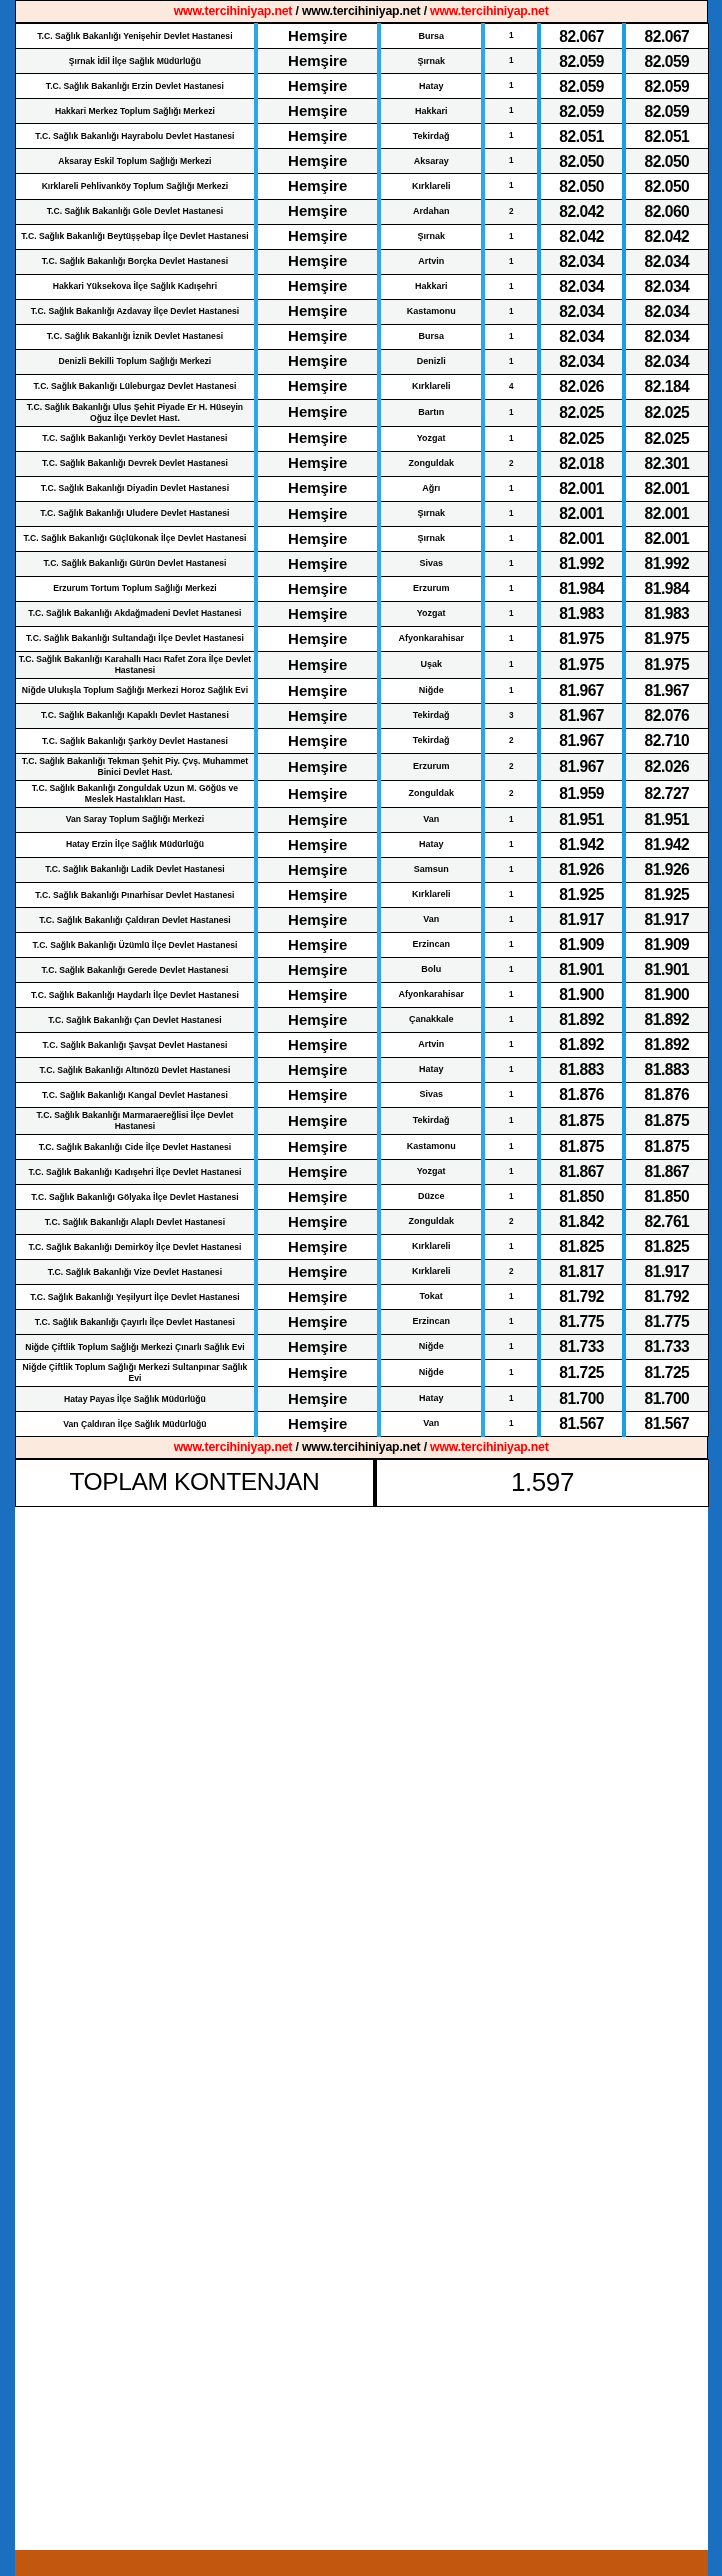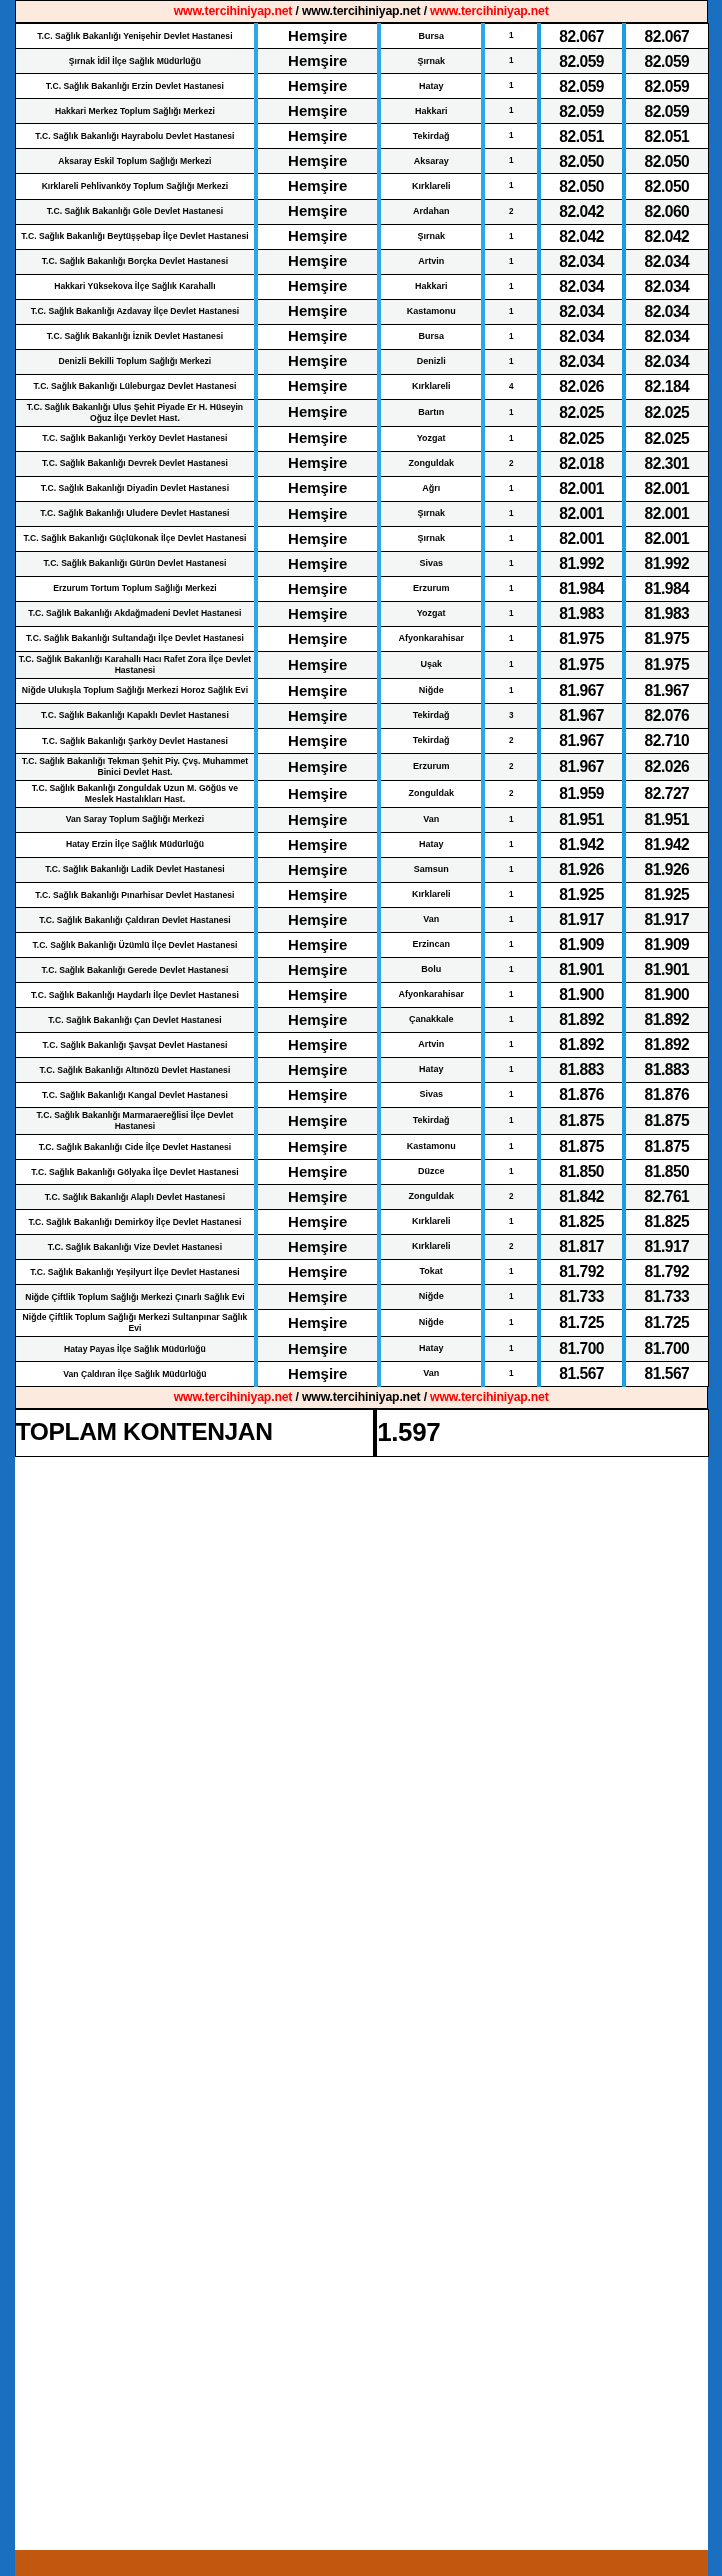--- a/index.html
+++ b/index.html
@@ -83,21 +83,22 @@
              border-left: 4.1px solid #1b9fe0 !important; }
 
   
   table.total {
     width: 693px;
     border-collapse: collapse;
     table-layout: fixed;
   }
   table.total td {
     border: 1.6px solid #000;
-    font-weight: bold;
+    text-align: center;
+    font-weight: normal;
     color: #000;
     padding: 6.5px 0 8.2px 0;
   }
   td.t-label { width: 360px; font-size: 24.6px; letter-spacing: -0.4px; }
   td.t-value { width: 333px; font-size: 26px; letter-spacing: -0.4px;
                border-left: 4.1px solid #000 !important; }
 
   
   .bottombar {
     position: absolute;
@@ -198,21 +199,21 @@
           </tr>
           <tr class="r-even">
             <td class="c-kurum">T.C. Sağlık Bakanlığı Borçka Devlet Hastanesi</td>
             <td class="c-unvan">Hemşire</td>
             <td class="c-il">Artvin</td>
             <td class="c-adet">1</td>
             <td class="c-taban">82.034</td>
             <td class="c-tavan">82.034</td>
           </tr>
           <tr class="r-odd">
-            <td class="c-kurum">Hakkari Yüksekova İlçe Sağlık Karahallı</td>
+            <td class="c-kurum">Hakkari Yüksekova İlçe Sağlık Kadışehri</td>
             <td class="c-unvan">Hemşire</td>
             <td class="c-il">Hakkari</td>
             <td class="c-adet">1</td>
             <td class="c-taban">82.034</td>
             <td class="c-tavan">82.034</td>
           </tr>
           <tr class="r-even">
             <td class="c-kurum">T.C. Sağlık Bakanlığı Azdavay İlçe Devlet Hastanesi</td>
             <td class="c-unvan">Hemşire</td>
             <td class="c-il">Kastamonu</td>
@@ -477,20 +478,28 @@
             <td class="c-tavan">81.875</td>
           </tr>
           <tr class="r-odd">
             <td class="c-kurum">T.C. Sağlık Bakanlığı Cide İlçe Devlet Hastanesi</td>
             <td class="c-unvan">Hemşire</td>
             <td class="c-il">Kastamonu</td>
             <td class="c-adet">1</td>
             <td class="c-taban">81.875</td>
             <td class="c-tavan">81.875</td>
           </tr>
+          <tr class="r-even">
+            <td class="c-kurum">T.C. Sağlık Bakanlığı Kadışehri İlçe Devlet Hastanesi</td>
+            <td class="c-unvan">Hemşire</td>
+            <td class="c-il">Yozgat</td>
+            <td class="c-adet">1</td>
+            <td class="c-taban">81.867</td>
+            <td class="c-tavan">81.867</td>
+          </tr>
           <tr class="r-odd">
             <td class="c-kurum">T.C. Sağlık Bakanlığı Gölyaka İlçe Devlet Hastanesi</td>
             <td class="c-unvan">Hemşire</td>
             <td class="c-il">Düzce</td>
             <td class="c-adet">1</td>
             <td class="c-taban">81.850</td>
             <td class="c-tavan">81.850</td>
           </tr>
           <tr class="r-even">
             <td class="c-kurum">T.C. Sağlık Bakanlığı Alaplı Devlet Hastanesi</td>
@@ -516,20 +525,28 @@
             <td class="c-taban">81.817</td>
             <td class="c-tavan">81.917</td>
           </tr>
           <tr class="r-odd">
             <td class="c-kurum">T.C. Sağlık Bakanlığı Yeşilyurt İlçe Devlet Hastanesi</td>
             <td class="c-unvan">Hemşire</td>
             <td class="c-il">Tokat</td>
             <td class="c-adet">1</td>
             <td class="c-taban">81.792</td>
             <td class="c-tavan">81.792</td>
+          </tr>
+          <tr class="r-even">
+            <td class="c-kurum">T.C. Sağlık Bakanlığı Çayırlı İlçe Devlet Hastanesi</td>
+            <td class="c-unvan">Hemşire</td>
+            <td class="c-il">Erzincan</td>
+            <td class="c-adet">1</td>
+            <td class="c-taban">81.775</td>
+            <td class="c-tavan">81.775</td>
           </tr>
           <tr class="r-even">
             <td class="c-kurum">Niğde Çiftlik Toplum Sağlığı Merkezi Çınarlı Sağlık Evi</td>
             <td class="c-unvan">Hemşire</td>
             <td class="c-il">Niğde</td>
             <td class="c-adet">1</td>
             <td class="c-taban">81.733</td>
             <td class="c-tavan">81.733</td>
           </tr>
           <tr class="r-odd">

